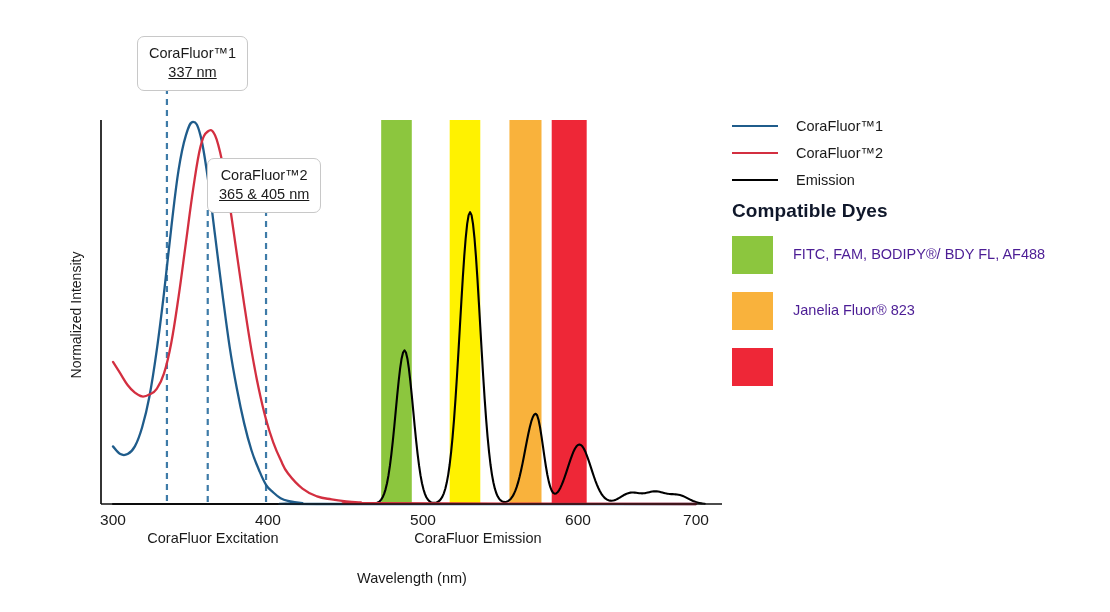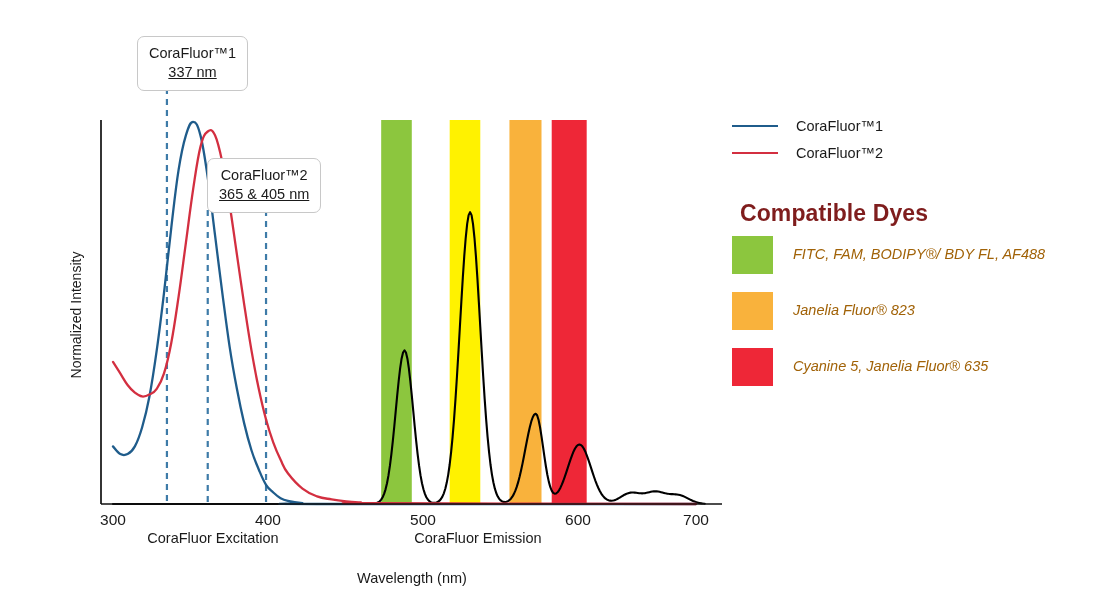--- a/index.html
+++ b/index.html
@@ -97,24 +97,24 @@
     flex: 0 0 auto;
   }
   .legend-label {
     font-size: 14.5px;
     color: #1a1a1a;
     white-space: nowrap;
   }
 
   #dyes-heading {
     position: absolute;
-    left: 10px; top: 200px;
-    font-size: 23px;
+    left: 2px; top: 200px;
+    font-size: 19px;
     font-weight: bold;
-    color: #7f1d1d;
+    color: #0f172a;
     letter-spacing: 0.1px;
   }
   #dye-legend {
     position: absolute;
     left: 0px; top: 236px;
     width: 375px;
   }
   .dye-row {
     display: flex;
     align-items: center;
@@ -123,23 +123,22 @@
   }
   .dye-swatch {
     width: 41px;
     height: 38px;
     flex: 0 0 auto;
     margin-left: 2px;
     margin-right: 20px;
   }
   .dye-label {
     font-size: 14.5px;
-    color: #a16207;
+    color: #4c1d95;
     line-height: 1.35;
-    font-style: italic;
   }
   .dye-label span { display: block; }
 </style>
 </head>
 <body>
 
 <div id="root">
 
   <div id="chart-panel">
 
@@ -193,38 +192,39 @@
 
     <div id="line-legend">
       <div class="legend-row">
         <span class="legend-swatch-line" style="border-top-color: rgb(31, 92, 139);"></span>
         <span class="legend-label">CoraFluor™1</span>
       </div>
       <div class="legend-row">
         <span class="legend-swatch-line" style="border-top-color: rgb(211, 47, 64);"></span>
         <span class="legend-label">CoraFluor™2</span>
       </div>
+      <div class="legend-row">
+        <span class="legend-swatch-line" style="border-top-color: rgb(0, 0, 0);"></span>
+        <span class="legend-label">Emission</span>
+      </div>
     </div>
 
     <div id="dyes-heading">Compatible Dyes</div>
 
     <div id="dye-legend">
       <div class="dye-row">
         <span class="dye-swatch" style="background: rgb(140, 198, 62);"></span>
         <span class="dye-label">
           <span>FITC, FAM, BODIPY®/ BDY FL, AF488</span>
         </span>
       </div>
       <div class="dye-row">
         <span class="dye-swatch" style="background: rgb(249, 178, 60);"></span>
         <span class="dye-label">
           <span>Janelia Fluor® 823</span>
         </span>
       </div>
       <div class="dye-row">
         <span class="dye-swatch" style="background: rgb(238, 39, 55);"></span>
-        <span class="dye-label">
-          <span>Cyanine 5, Janelia Fluor® 635</span>
-        </span>
       </div>
     </div>
   </div>
 </div>
 
 </body></html>

